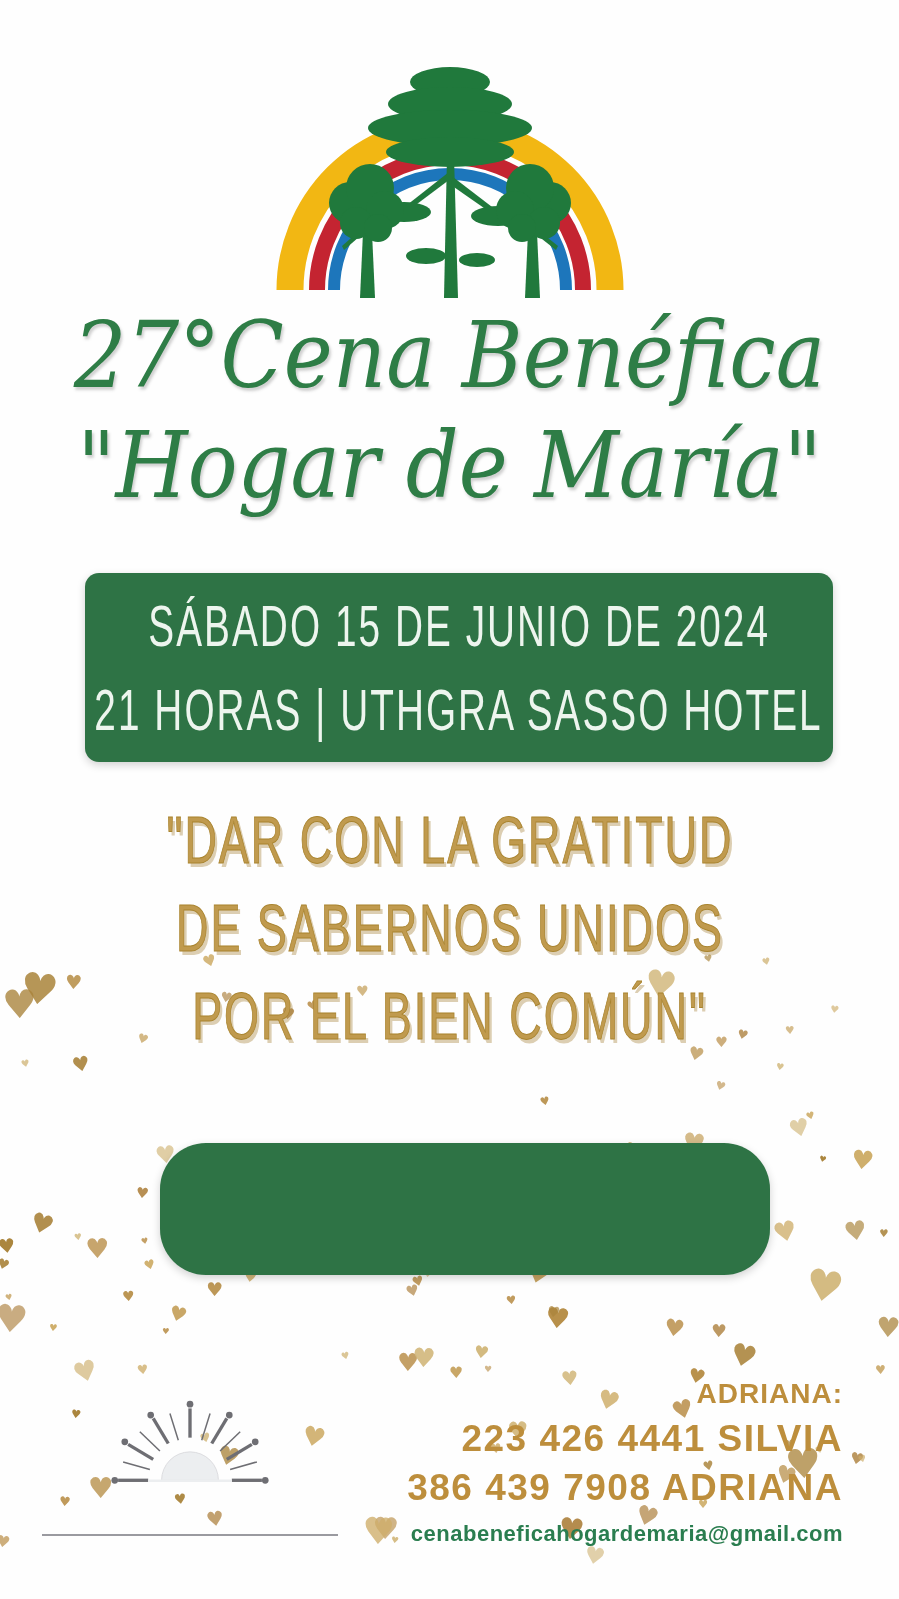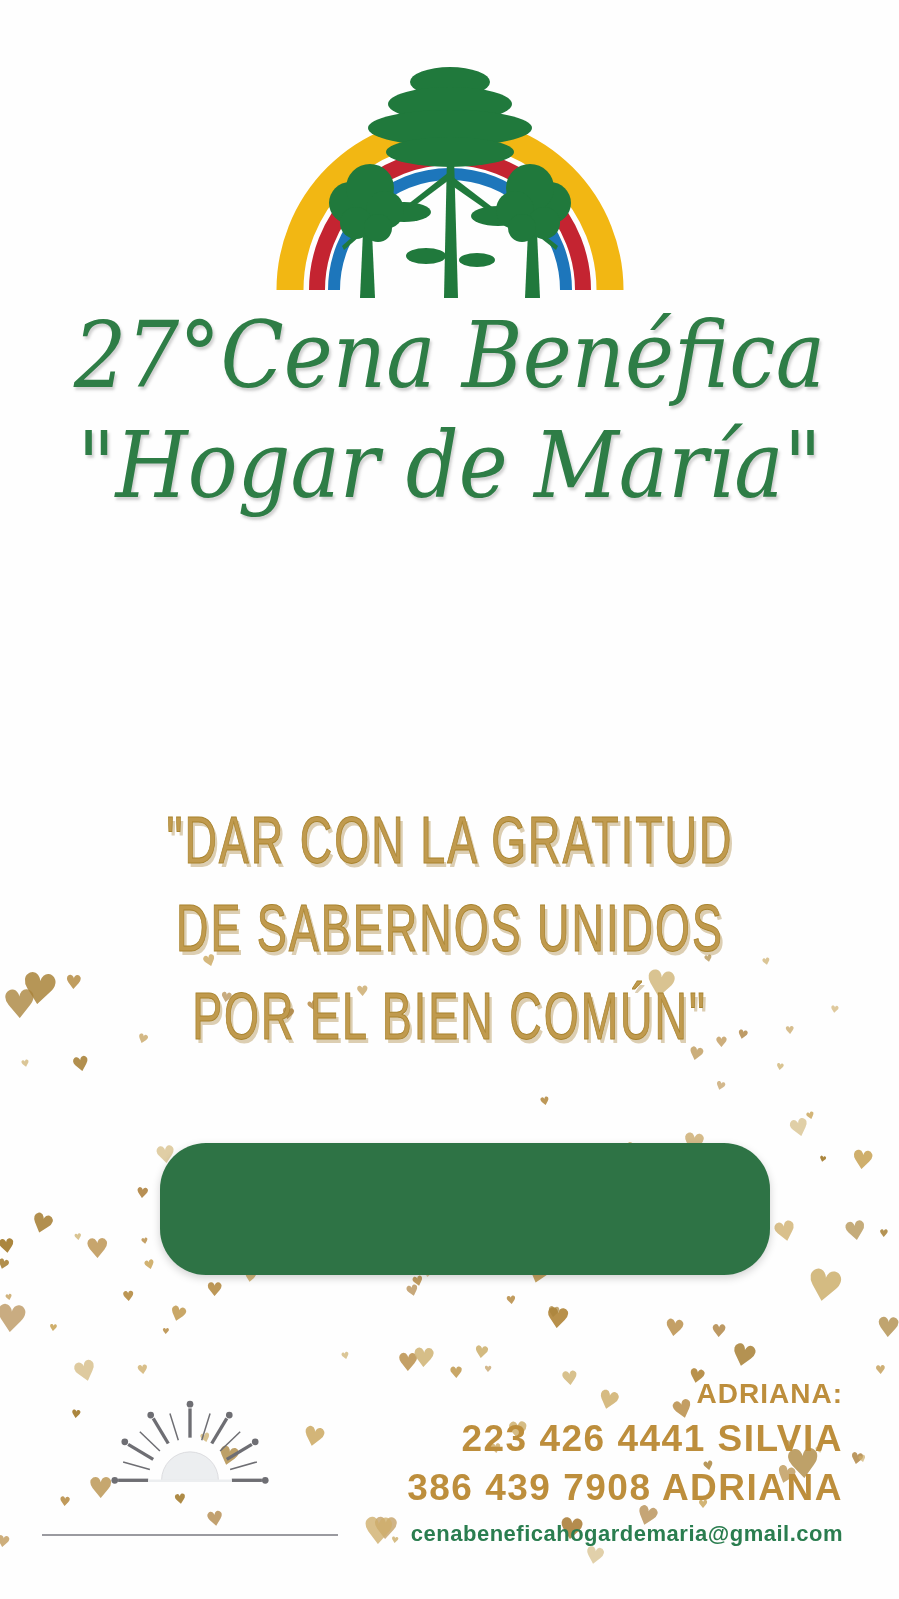--- a/index.html
+++ b/index.html
@@ -256,20 +256,28 @@
     </g>
   </svg>
 
   <div class="abs content script-title" id="title-line1">
     <span class="inner">27°Cena Benéfica</span>
   </div>
   <div class="abs content script-title" id="title-line2">
     <span class="inner">"Hogar de María"</span>
   </div>
 
+  <div class="abs content" id="event-banner">
+    <div class="line">
+      <span class="condensed">SÁBADO 15 DE JUNIO DE 2024</span>
+    </div>
+    <div class="line">
+      <span class="condensed">21 HORAS | UTHGRA SASSO HOTEL</span>
+    </div>
+  </div>
 
   <div class="abs content quote-line" id="quote-line1">
     <span class="condensed">"DAR CON LA GRATITUD</span>
   </div>
   <div class="abs content quote-line" id="quote-line2">
     <span class="condensed">DE SABERNOS UNIDOS</span>
   </div>
   <div class="abs content quote-line" id="quote-line3">
     <span class="condensed">POR EL BIEN COMÚN"</span>
   </div>

